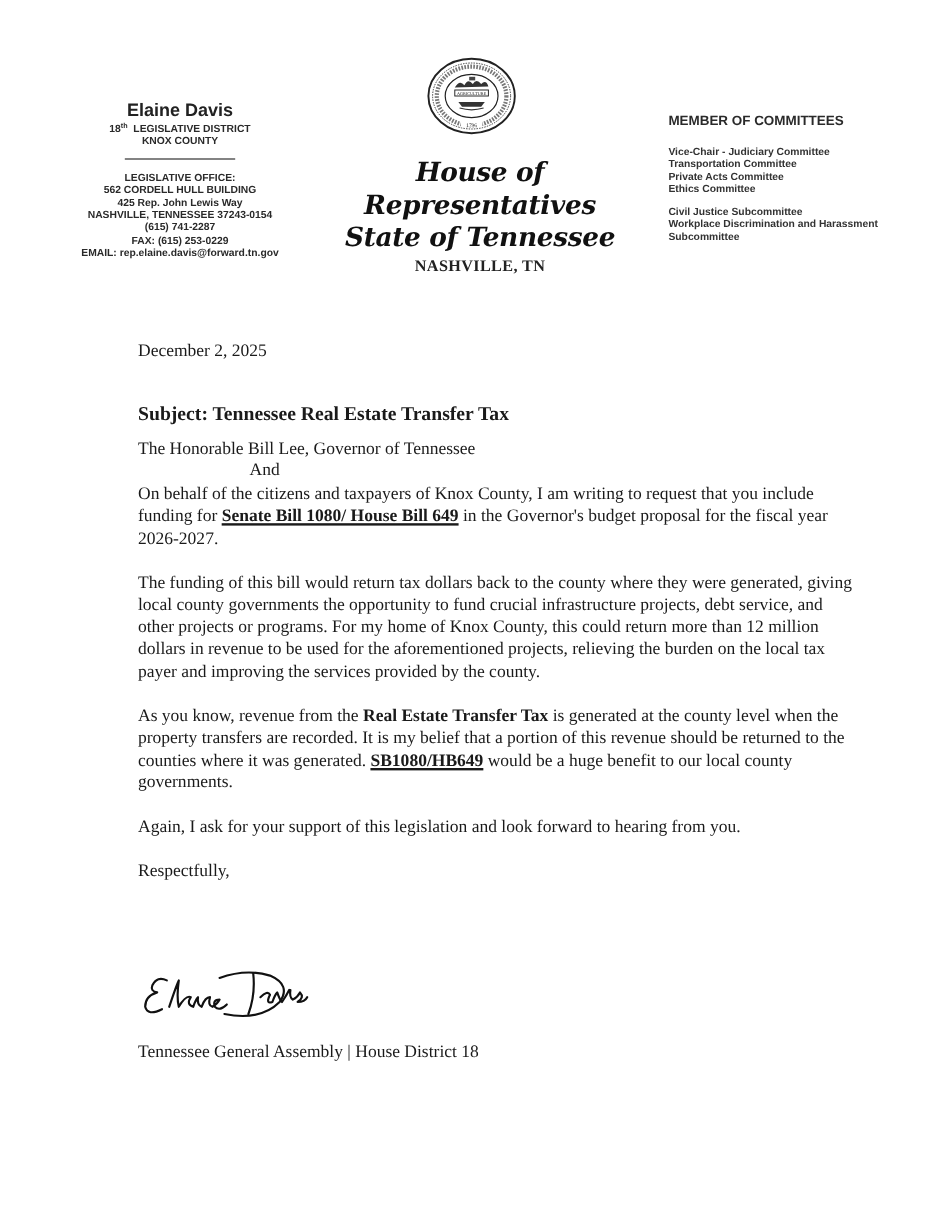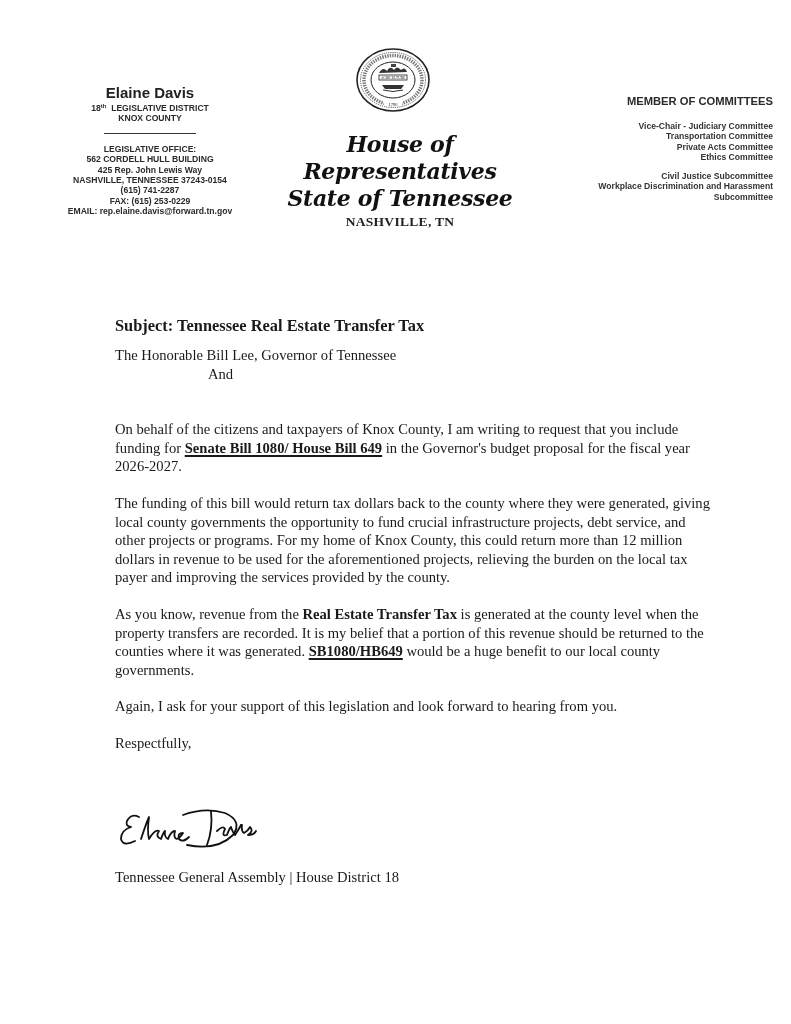--- a/index.html
+++ b/index.html
@@ -43,21 +43,21 @@
       margin: 9px auto 10px auto;
     }
     sup.ord { font-size: 6px; vertical-align: 3px; }
 
     
     .right-block {
       position: absolute;
       left: 557px;
       top: 95px;
       width: 216px;
-      text-align: right;
+      text-align: left;
       font-weight: bold;
     }
     .right-block .title {
       font-size: 11.2px;
       line-height: 13px;
       color: #2a2a2a;
       margin-bottom: 13px;
     }
     .right-block .item {
       font-size: 8.6px;
@@ -113,21 +113,21 @@
     .subject {
       margin-top: 32px;
       font-size: 16.4px;
       font-weight: bold;
       line-height: 20px;
     }
     .recipients { margin-top: 10px; }
     .recipients .and { padding-left: 93px; }
     p { margin: 0; }
     .para { margin-top: 18px; }
-    .para1 { margin-top: 37px; }
+    .para1 { margin-top: 1px; }
     .u-bold { font-weight: bold; text-decoration: underline; text-decoration-thickness: 1.5px; text-underline-offset: 2px; }
     .bold { font-weight: bold; }
     .closing { margin-top: 18px; }
     .signature {
       position: absolute;
       left: 117px;
       top: 795px;
       width: 190px;
       height: 60px;
     }
@@ -188,20 +188,21 @@
   <div class="item">Transportation Committee</div>
   <div class="item">Private Acts Committee</div>
   <div class="item">Ethics Committee</div>
   <div class="gap"></div>
   <div class="item">Civil Justice Subcommittee</div>
   <div class="item">Workplace Discrimination and Harassment</div>
   <div class="item">Subcommittee</div>
 </div>
 
 <div class="body serif">
+  <p class="date">December 2, 2025</p>
   <p class="subject">Subject: Tennessee Real Estate Transfer Tax</p>
   <div class="recipients">
     <p>The Honorable Bill Lee, Governor of Tennessee</p>
     <p class="and">And</p>
   </div>
   <p class="para para1"><span>On behalf of the citizens and taxpayers of Knox County, I am writing to request that you include funding for </span><span class="u-bold">Senate Bill 1080/ House Bill 649</span><span> in the Governor's budget proposal for the fiscal year 2026-2027.</span></p>
   <p class="para">The funding of this bill would return tax dollars back to the county where they were generated, giving local county governments the opportunity to fund crucial infrastructure projects, debt service, and other projects or programs. For my home of Knox County, this could return more than 12 million dollars in revenue to be used for the aforementioned projects, relieving the burden on the local tax payer and improving the services provided by the county.</p>
   <p class="para"><span>As you know, revenue from the </span><span class="bold">Real Estate Transfer Tax</span><span> is generated at the county level when the property transfers are recorded. It is my belief that a portion of this revenue should be returned to the counties where it was generated. </span><span class="u-bold">SB1080/HB649</span><span> would be a huge benefit to our local county governments.</span></p>
   <p class="para">Again, I ask for your support of this legislation and look forward to hearing from you.</p>
   <p class="closing">Respectfully,</p>

